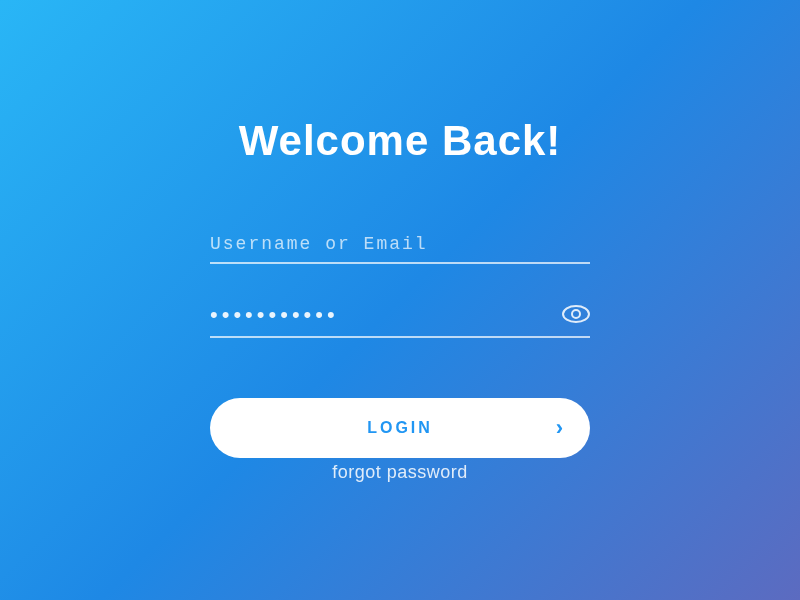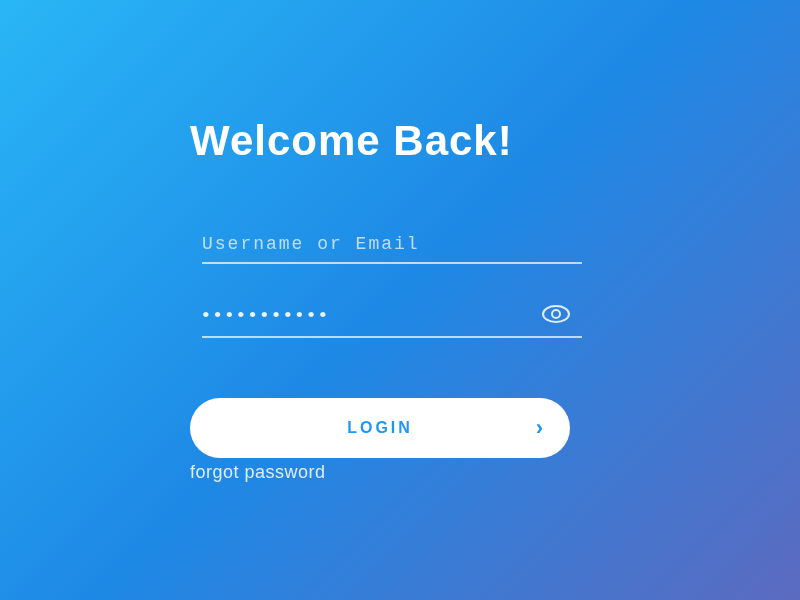--- a/index.html
+++ b/index.html
@@ -16,20 +16,21 @@
       display: flex;
       flex-direction: column;
       align-items: center;
       justify-content: center;
       font-family: 'Segoe UI', Arial, sans-serif;
     }
 
     .container {
       display: flex;
       flex-direction: column;
+      align-items: center;
       width: 420px;
     }
 
     .title {
       color: #ffffff;
       font-size: 42px;
       font-weight: 800;
       margin-bottom: 60px;
       letter-spacing: 1px;
     }
@@ -40,25 +41,24 @@
       position: relative;
     }
 
     .input-field {
       width: 100%;
       background: transparent;
       border: none;
       border-bottom: 2px solid rgba(255, 255, 255, 0.7);
       color: rgba(255, 255, 255, 0.9);
       font-size: 18px;
-      font-family: Liberation Serif, serif;
+      font-family: Liberation Sans, sans-serif;
       padding: 8px 40px 8px 0;
       outline: none;
       letter-spacing: 2px;
-      margin-left: 12px;
     }
 
     .input-field::placeholder {
       color: rgba(255, 255, 255, 0.7);
       font-family: 'Courier New', monospace;
       letter-spacing: 2px;
       font-size: 18px;
     }
 
     .password-wrapper {

